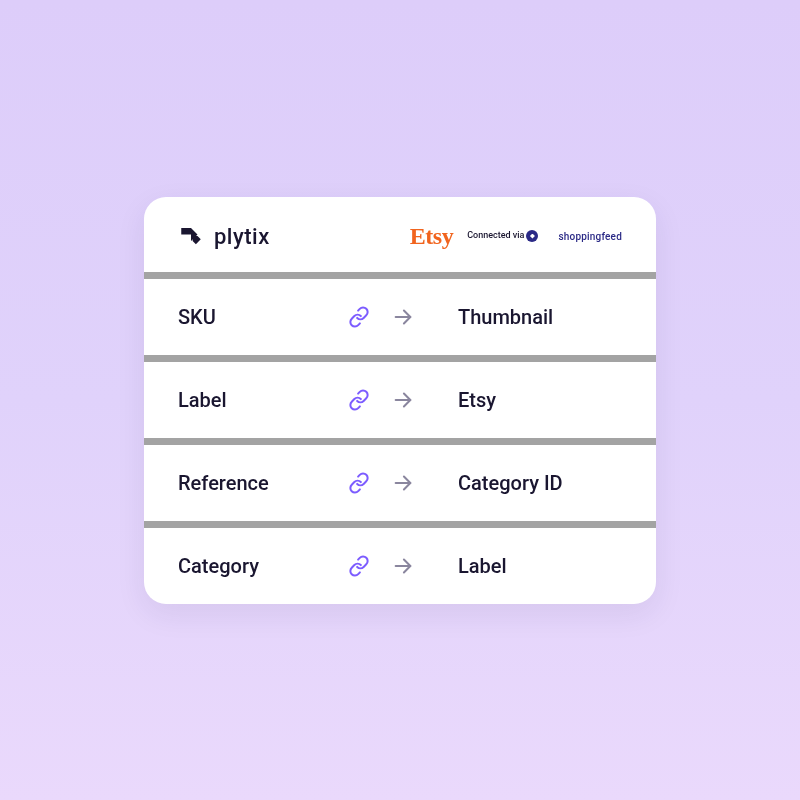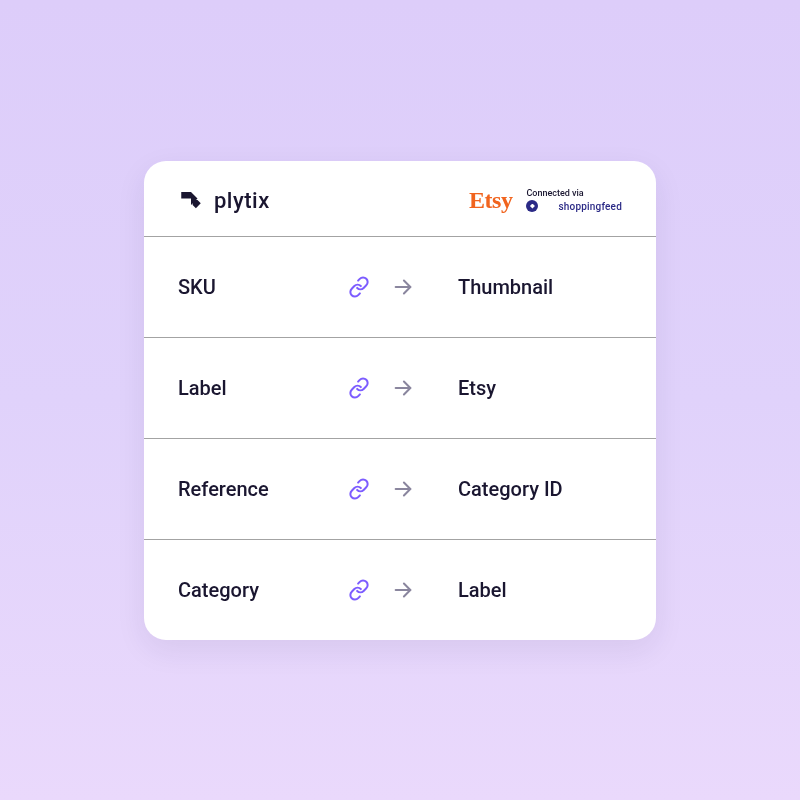--- a/index.html
+++ b/index.html
@@ -50,21 +50,20 @@
   .etsy-word {
     font-family: Liberation Serif, serif;
     font-size: 24px;
     font-weight: 700;
     color: #f1641e;
     letter-spacing: -0.5px;
     margin-left: 12px;
   }
   .connected-block {
     display: flex;
-    flex-direction: column;
     gap: 2px;
   }
   .connected-via {
     font-size: 9px;
     color: #1a1630;
     font-weight: 500;
   }
   .sf-row {
     display: flex;
     align-items: center;
@@ -88,22 +87,22 @@
   }
   .sf-word {
     font-size: 10px;
     color: #2b2a86;
     font-weight: 500;
     letter-spacing: 0.2px;
   }
   .row {
     display: flex;
     align-items: center;
-    border-top: 1px solid #a3a3a3;
-    padding: 38px 34px;
+    border-top: 7px solid #a3a3a3;
+    padding: 26px 34px;
   }
   .col-source {
     flex: 0 0 170px;
     font-size: 20px;
     color: #1a1630;
     font-weight: 500;
   }
   .col-mid {
     flex: 0 0 110px;
     display: flex;

